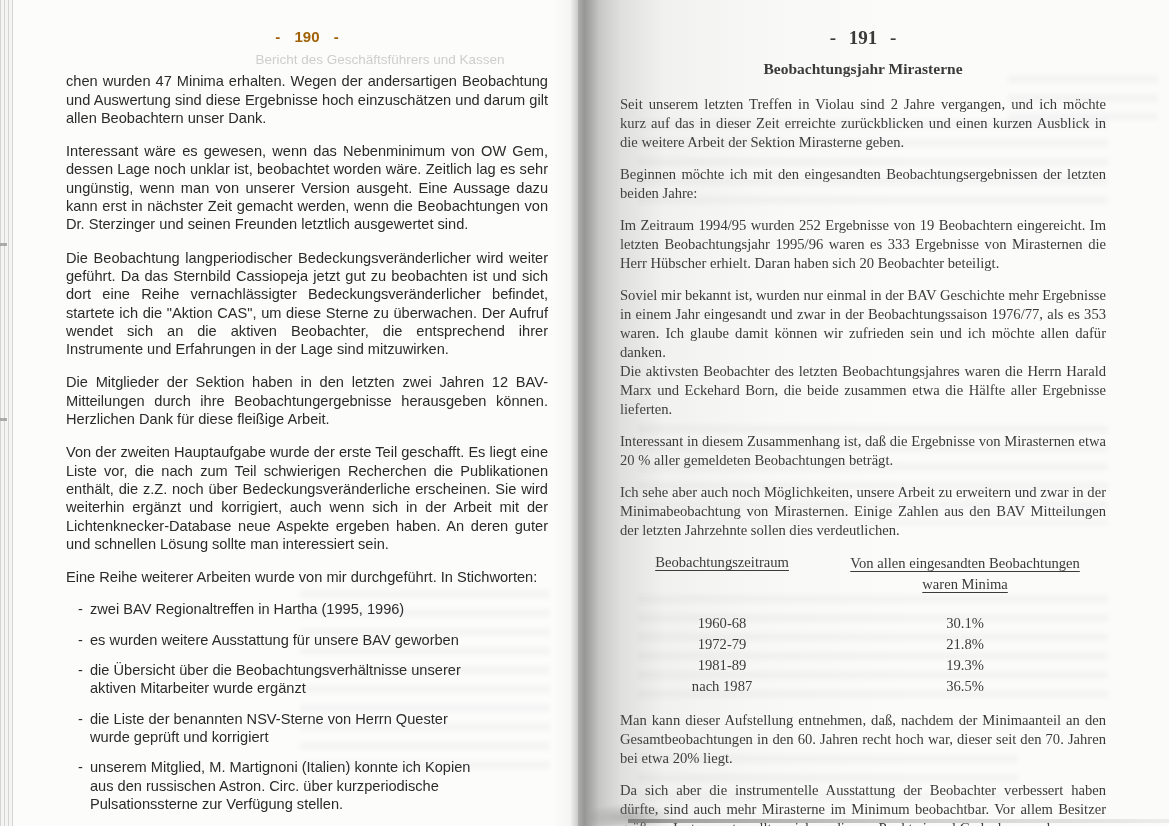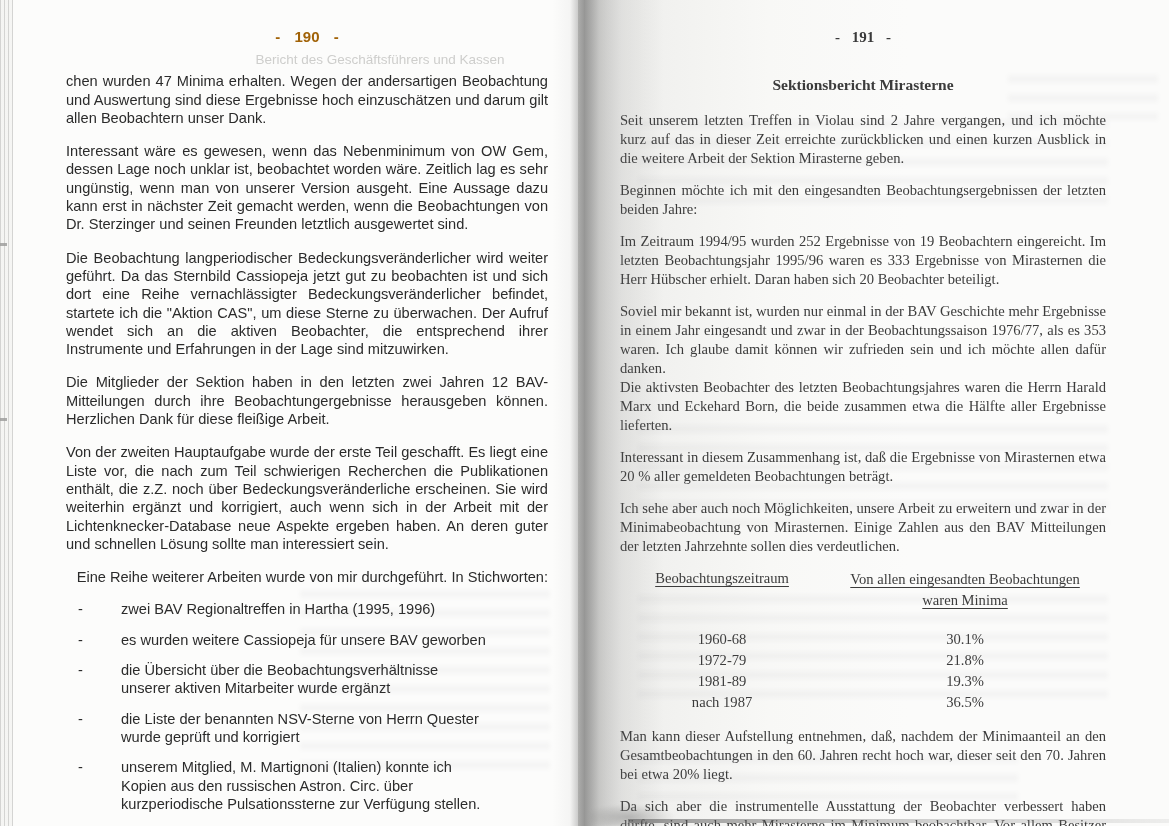--- a/index.html
+++ b/index.html
@@ -18,40 +18,40 @@
   .pageno-left{
     text-align:center;font-weight:bold;font-size:15px;color:#a16207;
     word-spacing:10px;margin-bottom:26px;
   }
   .ghost-line{
     position:absolute;left:170px;top:52px;width:420px;
     color:#c6c6c4;font-size:13.5px;filter:blur(0.7px);opacity:.85;
     pointer-events:none;white-space:nowrap;text-align:center;
   }
   .para{margin:0 0 15px 0;}
-  .list-intro{margin:4px 0 14px 0;text-align:right;}
+  .list-intro{margin:4px 0 14px 0;text-align:left;}
   .bullets{margin-left:12px;}
   .bullet{display:flex;margin:0 0 12px 0;text-align:left;}
   .bullet .dash{flex:none;width:12px;}
-  .bullet .btxt{flex:1;padding-right:60px;margin-left:31px;}
+  .bullet .btxt{flex:1;padding-right:60px;}
   .signature{margin-top:0;padding-left:280px;text-align:left;}
 
   
   .page-right{
     position:absolute;left:578px;top:0;width:591px;height:826px;
     background:linear-gradient(90deg,#d2d2d0 0px,#e6e6e4 28px,#f1f1ef 85px,#f8f8f6 190px,#fbfbfa 330px);
   }
   .right-content{
     position:absolute;left:42px;top:28px;width:486px;
     color:#3b3b3b;font-family:"Liberation Serif",serif;
     font-size:14.6px;line-height:19px;text-align:justify;
   }
   .pageno-right{
-    text-align:center;font-weight:bold;font-size:15px;color:#3a3a3a;
-    word-spacing:8px;margin-bottom:28px;
+    text-align:center;font-weight:bold;font-size:19px;color:#3a3a3a;
+    word-spacing:8px;margin-bottom:12px;
   }
   .section-title{text-align:center;font-weight:bold;font-size:15.5px;margin-bottom:17px;}
   .rpara{margin:0 0 13px 0;}
   .rpara.tight{margin-bottom:0;}
 
   
   .obs-table{margin:2px 0 14px 0;}
   .t-head{display:flex;margin-bottom:10px;}
   .t-c1{width:42%;text-align:center;}
   .t-c2{width:58%;text-align:center;line-height:21px;}
@@ -106,21 +106,21 @@
       <p class="para">Die Mitglieder der Sektion haben in den letzten zwei Jahren 12 BAV-Mitteilungen durch ihre Beobachtungergebnisse herausgeben können. Herzlichen Dank für diese fleißige Arbeit.</p>
       <p class="para">Von der zweiten Hauptaufgabe wurde der erste Teil geschafft. Es liegt eine Liste vor, die nach zum Teil schwierigen Recherchen die Publikationen enthält, die z.Z. noch über Bedeckungsveränderliche erscheinen. Sie wird weiterhin ergänzt und korrigiert, auch wenn sich in der Arbeit mit der Lichtenknecker-Database neue Aspekte ergeben haben. An deren guter und schnellen Lösung sollte man interessiert sein.</p>
       <p class="para list-intro">Eine Reihe weiterer Arbeiten wurde von mir durchgeführt. In Stichworten:</p>
       <div class="bullets">
         <div class="bullet">
           <span class="dash">-</span>
           <span class="btxt">zwei BAV Regionaltreffen in Hartha (1995, 1996)</span>
         </div>
         <div class="bullet">
           <span class="dash">-</span>
-          <span class="btxt">es wurden weitere Cassiopeja für unsere BAV geworben</span>
+          <span class="btxt">es wurden weitere Ausstattung für unsere BAV geworben</span>
         </div>
         <div class="bullet">
           <span class="dash">-</span>
           <span class="btxt">die Übersicht über die Beobachtungsverhältnisse unserer aktiven Mitarbeiter wurde ergänzt</span>
         </div>
         <div class="bullet">
           <span class="dash">-</span>
           <span class="btxt">die Liste der benannten NSV-Sterne von Herrn Quester wurde geprüft und korrigiert</span>
         </div>
         <div class="bullet">
@@ -130,21 +130,21 @@
       </div>
       <div class="signature">Helmut Busch</div>
     </div>
 
     <div class="smudge" style="left:300px;top:590px;width:250px;height:180px;"></div>
   </div>
 
   <div class="page-right">
     <div class="right-content">
       <div class="pageno-right">- 191 -</div>
-      <div class="section-title">Sektionsbericht Mirasterne</div>
+      <div class="section-title">Beobachtungsjahr Mirasterne</div>
       <p class="rpara">Seit unserem letzten Treffen in Violau sind 2 Jahre vergangen, und ich möchte kurz auf das in dieser Zeit erreichte zurückblicken und einen kurzen Ausblick in die weitere Arbeit der Sektion Mirasterne geben.</p>
       <p class="rpara">Beginnen möchte ich mit den eingesandten Beobachtungsergebnissen der letzten beiden Jahre:</p>
       <p class="rpara">Im Zeitraum 1994/95 wurden 252 Ergebnisse von 19 Beobachtern eingereicht. Im letzten Beobachtungsjahr 1995/96 waren es 333 Ergebnisse von Mirasternen die Herr Hübscher erhielt. Daran haben sich 20 Beobachter beteiligt.</p>
       <p class="rpara tight">Soviel mir bekannt ist, wurden nur einmal in der BAV Geschichte mehr Ergebnisse in einem Jahr eingesandt und zwar in der Beobachtungssaison 1976/77, als es 353 waren. Ich glaube damit können wir zufrieden sein und ich möchte allen dafür danken.</p>
       <p class="rpara">Die aktivsten Beobachter des letzten Beobachtungsjahres waren die Herrn Harald Marx und Eckehard Born, die beide zusammen etwa die Hälfte aller Ergebnisse lieferten.</p>
       <p class="rpara">Interessant in diesem Zusammenhang ist, daß die Ergebnisse von Mirasternen etwa 20 % aller gemeldeten Beobachtungen beträgt.</p>
       <p class="rpara">Ich sehe aber auch noch Möglichkeiten, unsere Arbeit zu erweitern und zwar in der Minimabeobachtung von Mirasternen. Einige Zahlen aus den BAV Mitteilungen der letzten Jahrzehnte sollen dies verdeutlichen.</p>
 
       <div class="obs-table">
         <div class="t-head">

